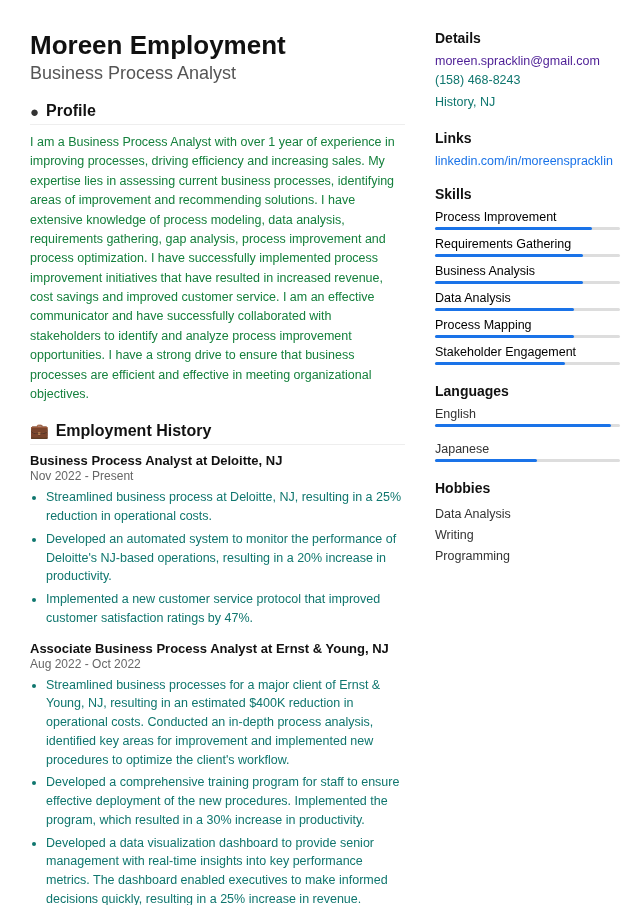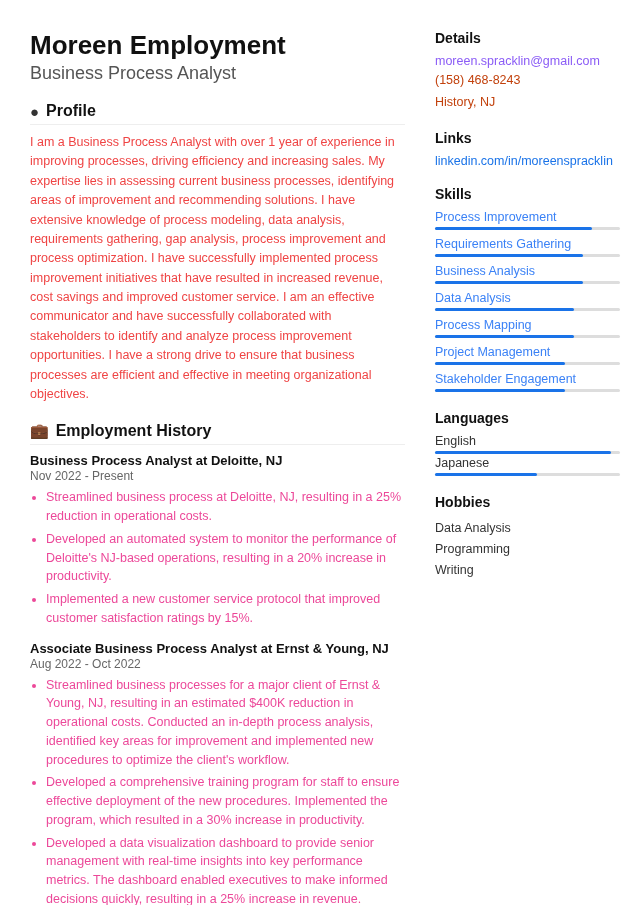--- a/index.html
+++ b/index.html
@@ -52,21 +52,21 @@
       margin-bottom: 8px;
       border-bottom: 1px solid #eee;
       padding-bottom: 4px;
     }
     .section-icon {
       font-size: 15px;
       color: #333;
     }
     .profile-text {
       font-size: 12.5px;
-      color: #ef4444;
+      color: #15803d;
       line-height: 1.55;
     }
 
     
     .job {
       margin-bottom: 13px;
     }
     .job-title {
       font-size: 13px;
       font-weight: bold;
@@ -76,75 +76,75 @@
     .job-dates {
       font-size: 12px;
       color: #666;
       margin-bottom: 5px;
     }
     .job ul {
       padding-left: 16px;
     }
     .job ul li {
       font-size: 12.5px;
-      color: #ec4899;
+      color: #0f766e;
       line-height: 1.5;
       margin-bottom: 4px;
     }
 
     
     .right-section {
       margin-bottom: 18px;
     }
     .right-section-title {
       font-size: 14px;
       font-weight: bold;
       color: #111;
       margin-bottom: 8px;
     }
     .detail-line {
       font-size: 12.5px;
-      color: #c2410c;
+      color: #0f766e;
       margin-bottom: 3px;
       line-height: 1.5;
     }
     .detail-link {
       font-size: 12.5px;
-      color: #8b5cf6;
+      color: #4c1d95;
       margin-bottom: 3px;
     }
     .link-line {
       font-size: 12.5px;
       color: #1a73e8;
     }
 
     
     .skill-item {
       margin-bottom: 7px;
     }
     .skill-label {
       font-size: 12.5px;
-      color: #3b82f6;
+      color: #000000;
       margin-bottom: 3px;
     }
     .skill-bar-bg {
       width: 100%;
       height: 3px;
       background: #ddd;
       border-radius: 2px;
     }
     .skill-bar-fill {
       height: 3px;
       background: #1a73e8;
       border-radius: 2px;
     }
 
     
     .lang-item {
-      margin-bottom: 2px;
+      margin-bottom: 15px;
     }
     .lang-label {
       font-size: 12.5px;
       color: #333;
       margin-bottom: 3px;
     }
 
     
     .hobby-line {
       font-size: 12.5px;
@@ -174,21 +174,21 @@
         <span class="section-icon">💼</span>
         <span>Employment History</span>
       </div>
       <div id="jobs-container">
           <div class="job">
             <div class="job-title">Business Process Analyst at Deloitte, NJ</div>
             <div class="job-dates">Nov 2022 - Present</div>
             <ul>
               <li>Streamlined business process at Deloitte, NJ, resulting in a 25% reduction in operational costs.</li>
               <li>Developed an automated system to monitor the performance of Deloitte's NJ-based operations, resulting in a 20% increase in productivity.</li>
-              <li>Implemented a new customer service protocol that improved customer satisfaction ratings by 15%.</li>
+              <li>Implemented a new customer service protocol that improved customer satisfaction ratings by 47%.</li>
             </ul>
           </div>
           <div class="job">
             <div class="job-title">Associate Business Process Analyst at Ernst &amp; Young, NJ</div>
             <div class="job-dates">Aug 2022 - Oct 2022</div>
             <ul>
               <li>Streamlined business processes for a major client of Ernst &amp; Young, NJ, resulting in an estimated $400K reduction in operational costs. Conducted an in-depth process analysis, identified key areas for improvement and implemented new procedures to optimize the client's workflow.</li>
               <li>Developed a comprehensive training program for staff to ensure effective deployment of the new procedures. Implemented the program, which resulted in a 30% increase in productivity.</li>
               <li>Developed a data visualization dashboard to provide senior management with real-time insights into key performance metrics. The dashboard enabled executives to make informed decisions quickly, resulting in a 25% increase in revenue.</li>
             </ul>
@@ -239,26 +239,20 @@
               <div class="skill-bar-fill" style="width: 75%;"></div>
             </div>
           </div>
           <div class="skill-item">
             <div class="skill-label">Process Mapping</div>
             <div class="skill-bar-bg">
               <div class="skill-bar-fill" style="width: 75%;"></div>
             </div>
           </div>
           <div class="skill-item">
-            <div class="skill-label">Project Management</div>
-            <div class="skill-bar-bg">
-              <div class="skill-bar-fill" style="width: 70%;"></div>
-            </div>
-          </div>
-          <div class="skill-item">
             <div class="skill-label">Stakeholder Engagement</div>
             <div class="skill-bar-bg">
               <div class="skill-bar-fill" style="width: 70%;"></div>
             </div>
           </div>
         </div>
     </div>
 
     <div class="right-section">
       <div class="right-section-title">Languages</div>
@@ -275,18 +269,18 @@
               <div class="skill-bar-fill" style="width: 55%;"></div>
             </div>
           </div>
         </div>
     </div>
 
     <div class="right-section">
       <div class="right-section-title">Hobbies</div>
       <div id="hobbies-container">
           <div class="hobby-line">Data Analysis</div>
+          <div class="hobby-line">Writing</div>
           <div class="hobby-line">Programming</div>
-          <div class="hobby-line">Writing</div>
         </div>
     </div>
   </div>
 </div>
 
 </body></html>

